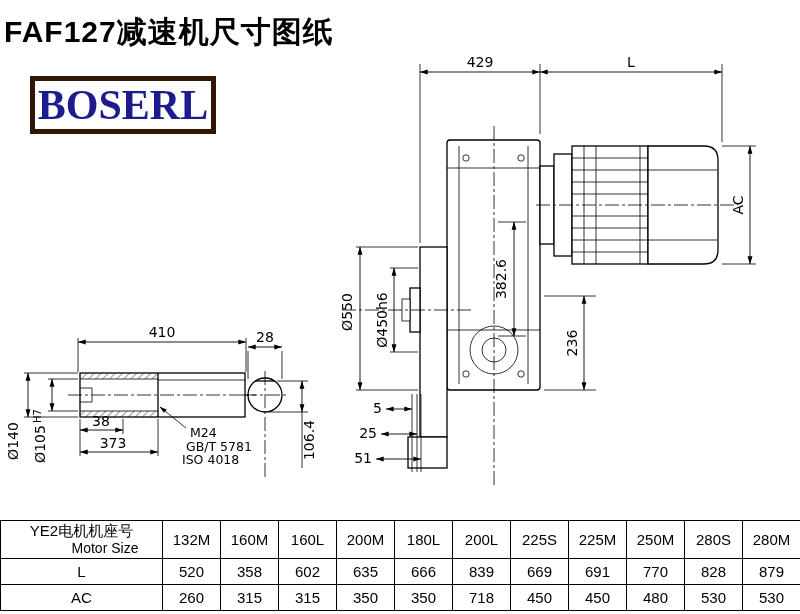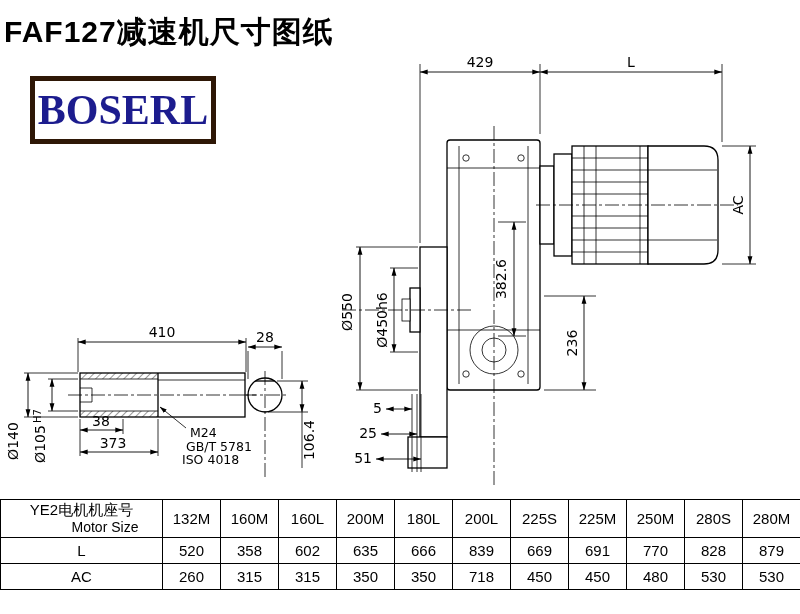--- a/index.html
+++ b/index.html
@@ -6,41 +6,41 @@
   html,body { background:#fff; }
   body {
     position:relative; width:800px; height:614px; overflow:hidden;
     font-family:"Liberation Sans", sans-serif; color:#000;
   }
   .title {
     position:absolute; left:4px; top:12px;
     font-size:30px; font-weight:700; letter-spacing:1px; white-space:nowrap;
   }
   .logo {
-    position:absolute; left:30px; top:76px; width:186px; height:68px;
+    position:absolute; left:30px; top:76px; width:186px; height:58px;
     border:5px solid #2e1706; background:#fff;
     display:flex; align-items:center; justify-content:center;
   }
   .logo span {
     font-family:"Liberation Serif", serif; font-weight:700;
     font-size:42px; color:#1c1c8e; line-height:1;
   }
   svg { position:absolute; left:0; top:0; }
   svg text { font-family:"DejaVu Sans", sans-serif; fill:#000; }
   .dt  { font-size:14px; }
   .dts { font-size:12.5px; }
   .dtx { font-size:10px; }
   .out  { stroke:#000; stroke-width:1.3; fill:none; }
   .outf { stroke:#000; stroke-width:1.3; fill:#fff; }
   .thin { stroke:#000; stroke-width:0.8; fill:none; }
   .thinf{ stroke:#000; stroke-width:0.8; fill:#fff; }
   .dim  { stroke:#000; stroke-width:0.9; fill:none; }
   .cl   { stroke:#000; stroke-width:0.8; stroke-dasharray:14 3 3 3; fill:none; }
   table.size {
-    position:absolute; top:499px; left:0; width:800px;
+    position:absolute; top:520px; left:0; width:800px;
     border-collapse:collapse; table-layout:fixed; background:#fff;
   }
   .size td {
     border:1px solid #000; text-align:center; vertical-align:middle;
     font-size:15px; height:26px; padding:0; overflow:hidden;
   }
   .size tr.head td { height:38px; }
   .hcn { font-size:15px; line-height:1.25; }
   .hen { font-size:14px; line-height:1.2;padding-left:47px; }
 </style>

